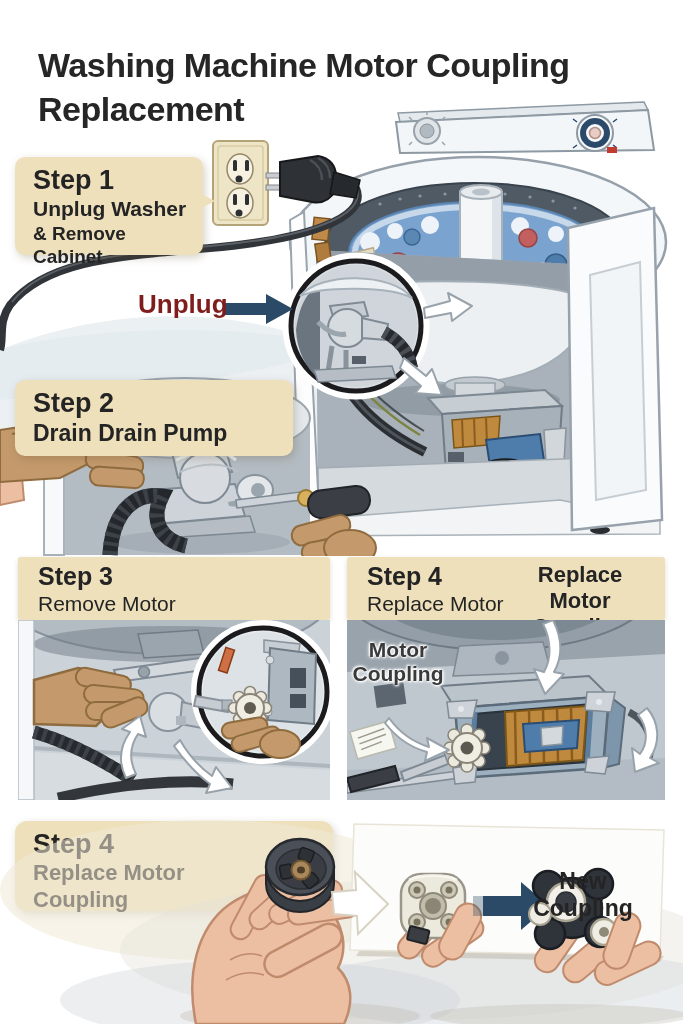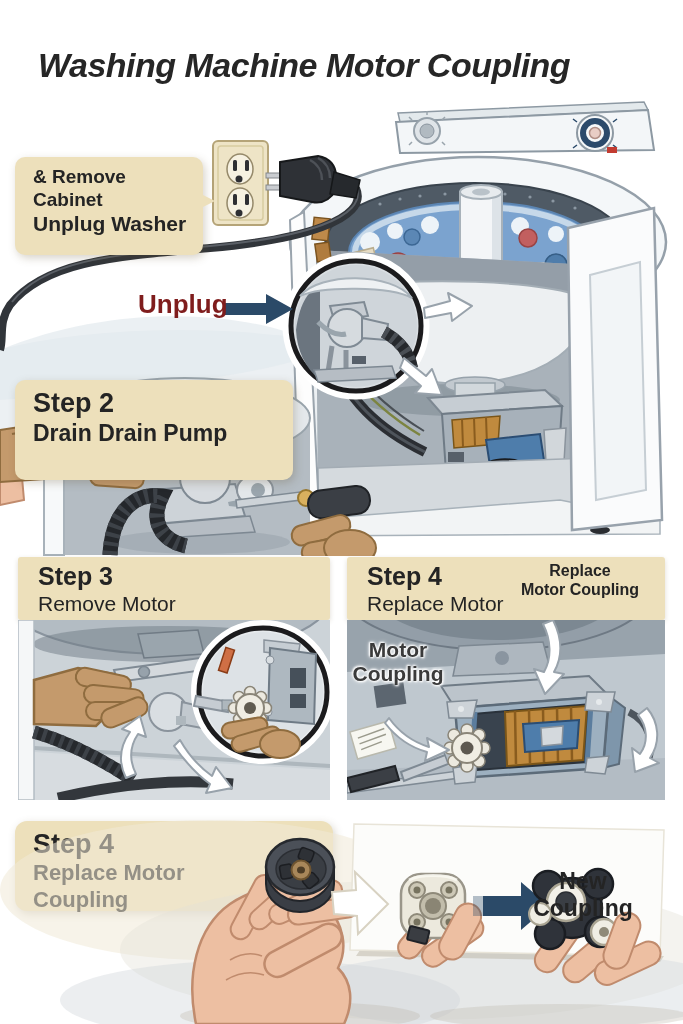--- a/index.html
+++ b/index.html
@@ -2,62 +2,63 @@
 <html><head>
 <meta charset="utf-8">
 <style>
   html,body{margin:0;padding:0;background:#ffffff;}
   .canvas{position:relative;width:683px;height:1024px;background:#ffffff;overflow:hidden;
           font-family:"Liberation Sans", sans-serif;color:#242424;}
   .abs{position:absolute;}
   svg{display:block;}
   
   .title{left:38px;top:44px;width:600px;font-weight:800;font-size:34px;line-height:1.28;
-         color:#262626;letter-spacing:-0.5px;z-index:3;font-style:italic;}
+         color:#262626;letter-spacing:-0.5px;z-index:3;}
   
   .callout{background:#EDE0BB;border-radius:10px;box-shadow:2px 3px 8px rgba(95,80,45,.25);
            z-index:3;padding:8px 14px 8px 18px;box-sizing:border-box;}
   .callout .lbl{font-weight:800;font-size:27px;line-height:1.15;color:#242424;}
   .callout .ln{font-weight:700;font-size:21px;line-height:1.22;color:#242424;}
   .callout--step1{left:15px;top:157px;width:188px;height:98px;}
   .callout--step1 .ln2{font-size:19px;}
   .callout--step1::after{content:"";position:absolute;right:-26px;top:30px;width:0;height:0;
       border:14px solid transparent;border-left:28px solid #EDE0BB;}
-  .callout--step2{left:15px;top:380px;width:278px;height:100px;}
+  .callout--step2{left:15px;top:380px;width:278px;height:76px;}
   .callout--step2 .ln{font-size:23px;}
   .callout--step4b{left:15px;top:821px;width:318px;height:90px;z-index:1;border-radius:12px;}
   .callout--step4b .ln{font-size:22px;}
   
   .panel-header{background:#EDE0BB;z-index:2;padding:6px 0 0 20px;box-sizing:border-box;
                 box-shadow:0 2px 5px rgba(95,80,45,.2);border-radius:3px;}
   .panel-header .lbl{font-weight:800;font-size:25px;line-height:1.1;color:#242424;}
   .panel-header .ln{font-weight:400;font-size:21px;line-height:1.2;color:#242424;}
   .ph--step3{left:18px;top:557px;width:312px;height:63px;}
   .ph--step4{left:347px;top:557px;width:318px;height:63px;}
   .ph--step4 .col-right{position:absolute;left:152px;top:5px;width:162px;text-align:center;}
-  .ph--step4 .col-right .ln{font-size:16px;font-weight:800;line-height:1.18;}
+  .ph--step4 .col-right .ln{font-size:22px;font-weight:800;line-height:1.18;}
   
   .unplug{left:138px;top:289px;font-weight:800;font-size:26px;color:#7f1d1d;z-index:3;}
   .mclabel{left:350px;top:638px;width:96px;text-align:center;font-weight:800;font-size:21px;
            line-height:1.15;color:#3a3a3a;z-index:3;
            text-shadow:0 0 3px #fff,0 0 5px #fff,1px 1px 2px #fff,-1px -1px 2px #fff;}
   .cplabel{font-weight:800;font-size:23px;color:#242424;z-index:3;text-align:center;}
   .cplabel--old{left:366px;top:830px;width:136px;}
   .cplabel--new{left:510px;top:868px;width:146px;}
   .scene{z-index:2;}
   .scene--top{left:0;top:100px;z-index:1;}
   .scene--bottom{left:0;top:810px;z-index:2;}
 </style>
 </head>
 <body>
 
 <div class="canvas">
 
   <div class="abs title">
     <div>Washing Machine Motor Coupling</div>
+    <div>Replacement</div>
   </div>
 
   <svg class="abs scene scene--top" width="683" height="456" viewBox="0 0 683 456">
 
     <ellipse cx="180" cy="300" rx="260" ry="70" fill="#ecf0f3"></ellipse>
     <path d="M0,250 C120,200 260,210 330,250 C250,280 120,290 0,300 Z" fill="#e2e9ee" opacity="0.7"></path>
 
     <g>
 
       <g>
@@ -260,22 +261,23 @@
       <rect x="266" y="85" width="16" height="5" fill="#c9ccd0" stroke="#83878c" stroke-width="1"></rect>
       <path d="M280,62 L318,56 C330,58 336,66 336,76 L336,90 C330,100 322,104 312,102 L280,96 Z" fill="#2e3136" stroke="#16181a" stroke-width="2"></path>
       <path d="M318,58 C326,62 330,70 330,78 M310,60 C318,64 322,72 322,80" stroke="#4d5157" stroke-width="2.5" fill="none"></path>
       <polygon points="334,72 360,80 356,98 330,94" fill="#26292d" stroke="#151719" stroke-width="1.5"></polygon>
     </g>
 
     <polygon points="225,203 266,203 266,194 293,209 266,224 266,215 225,215" fill="#2B4A68"></polygon>
   </svg>
 
   <div class="abs callout callout--step1">
+    <div class="lbl">Step 1</div>
+    <div class="ln">Unplug Washer</div>
     <div class="ln ln2">&amp; Remove Cabinet</div>
-    <div class="ln">Unplug Washer</div>
   </div>
 
   <div class="abs unplug">Unplug</div>
 
   <div class="abs callout callout--step2">
     <div class="lbl">Step 2</div>
     <div class="ln">Drain Drain Pump</div>
   </div>
 
   <div class="abs panel-header ph--step3">

